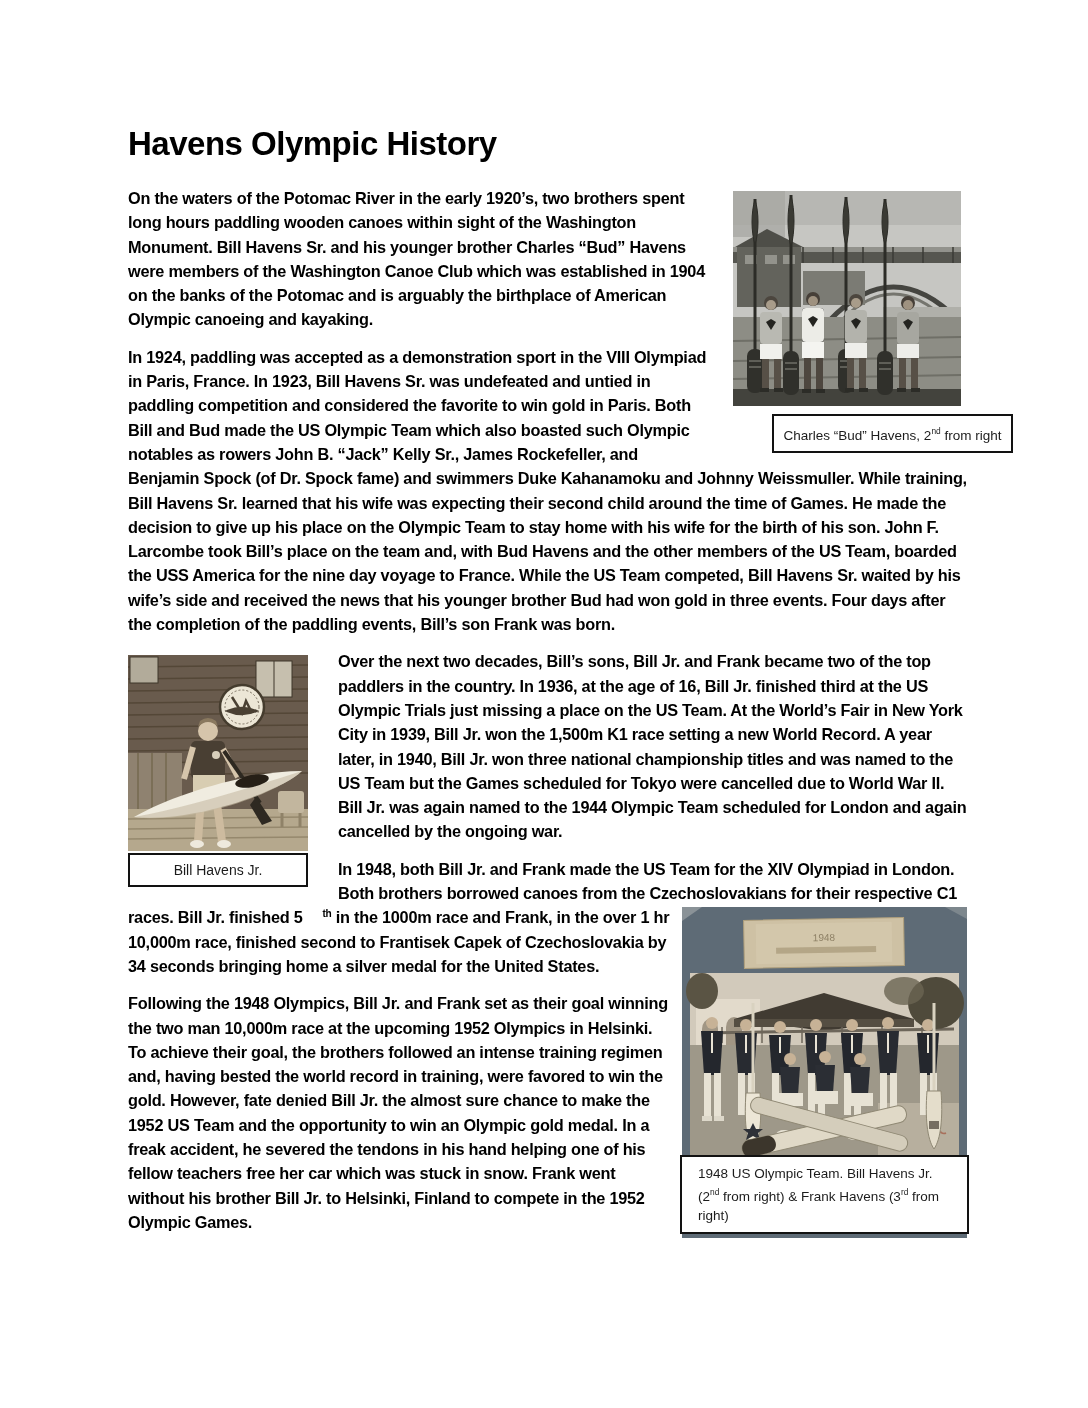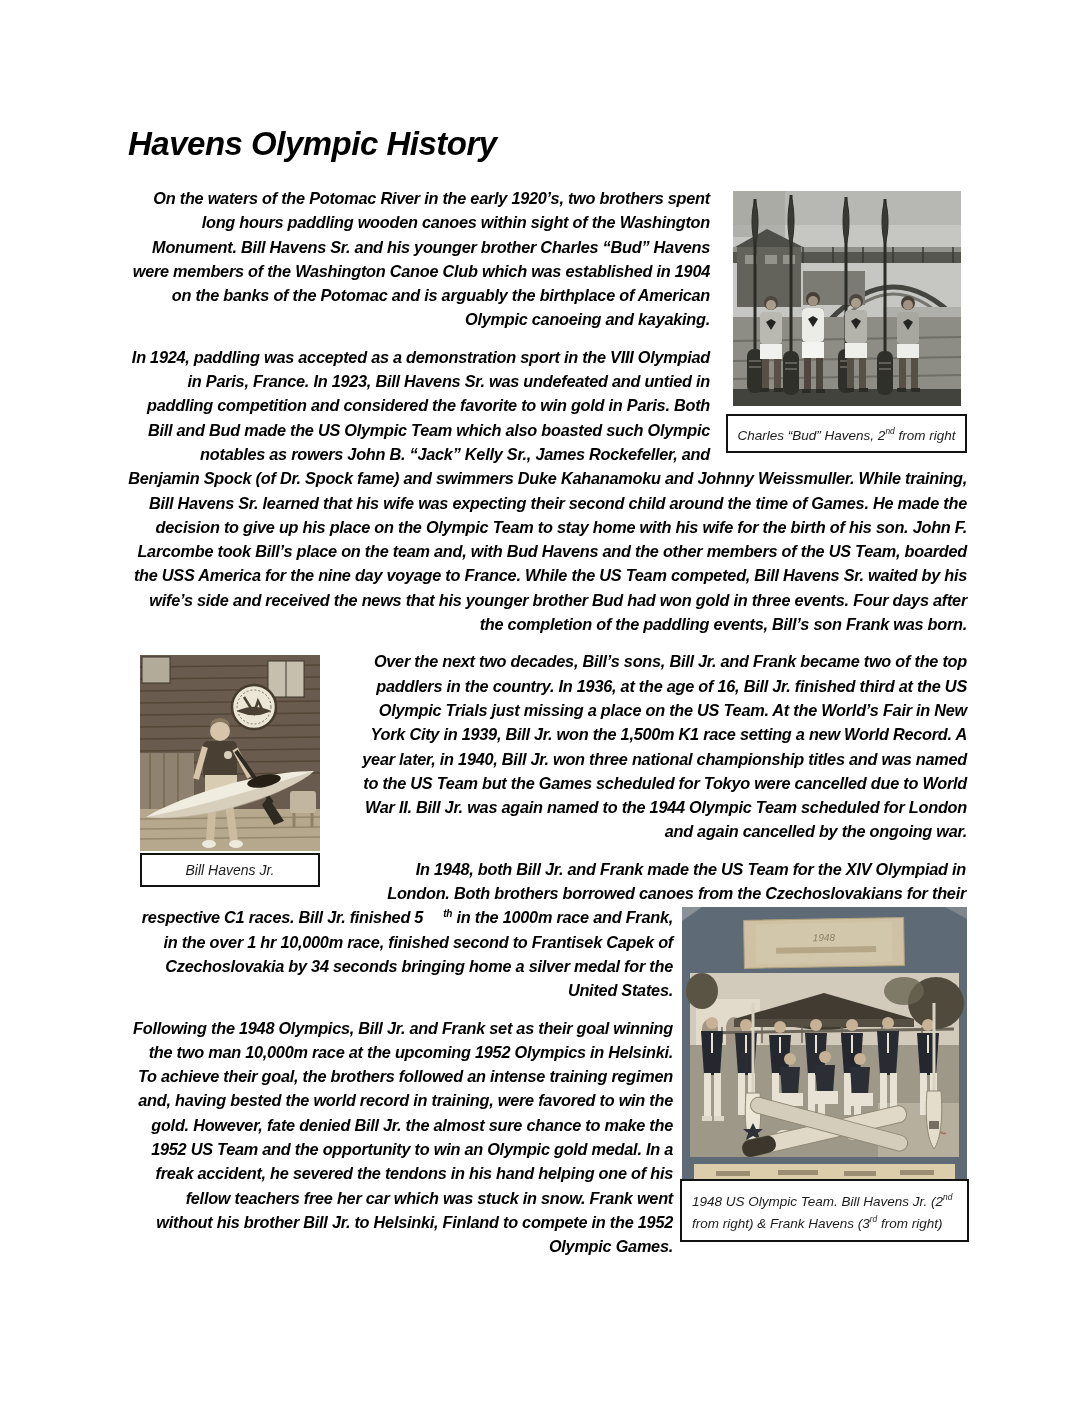--- a/index.html
+++ b/index.html
@@ -7,61 +7,60 @@
     width:1088px; height:1408px;
     font-family:"Liberation Sans", sans-serif;
     color:#000;
     position:relative;
     overflow:hidden;
   }
   .page {
     box-sizing:border-box;
     width:1088px; height:1408px;
     padding:124px 121px 40px 128px;
-    font-style:italic;
   }
   h1.doc-title {
     font-size:33px;
     font-weight:bold;
     letter-spacing:-0.5px;
     margin:0 0 22px 0;
     line-height:40px;
   }
   p.body-text {
     font-size:16.3px;
     font-weight:bold;
     line-height:24.3px;
     letter-spacing:-0.25px;
     margin:0 0 13px 0;
-    text-align:right;
+    text-align:left;
   }
   p.body-text sup { font-size:0.62em; line-height:0;margin-left:20px; }
   figure { margin:0; padding:0; }
   .fig-right-1 { float:right; width:241px; margin:5px 0 10px 16px; }
-  .fig-left-2  { float:left;  width:190px; margin:6px 20px 16px 12px; }
+  .fig-left-2  { float:left;  width:190px; margin:6px 20px 16px 0; }
   .pusher { float:right; clear:right; width:1px; height:50px; }
   .fig-right-3 { float:right; clear:right; width:285px; margin:0 0 12px 9px; position:relative; }
   .photo-frame-1 { display:block; margin:0 auto; }
   .caption-box {
     box-sizing:border-box;
     border:2px solid #121212;
     background:#ffffff;
     font-size:13.5px;
     font-weight:normal;
     letter-spacing:0;
     color:#1c1c1c;
     text-align:center;
     padding:6px 4px;
     line-height:18px;
   }
-  .fig-right-1 .caption-box { margin-top:8px; width:241px; }
+  .fig-right-1 .caption-box { margin-top:8px; width:241px;margin-left:46px; }
   .fig-left-2  .caption-box { margin-top:-2px; width:180px; font-size:14px; }
   .fig-right-3 .caption-box {
-    position:absolute; left:-2px; bottom:0; width:289px;
-    text-align:left; padding:7px 10px; line-height:19px;
+    position:absolute; left:-2px; bottom:8px; width:289px;
+    text-align:left; padding:7px 16px; line-height:19px;
   }
   .caption-box sup { font-size:0.62em; }
   .clear { clear:both; }
 </style>
 </head>
 <body>
 
 <div class="page">
 
   <h1 class="doc-title">Havens Olympic History</h1>

